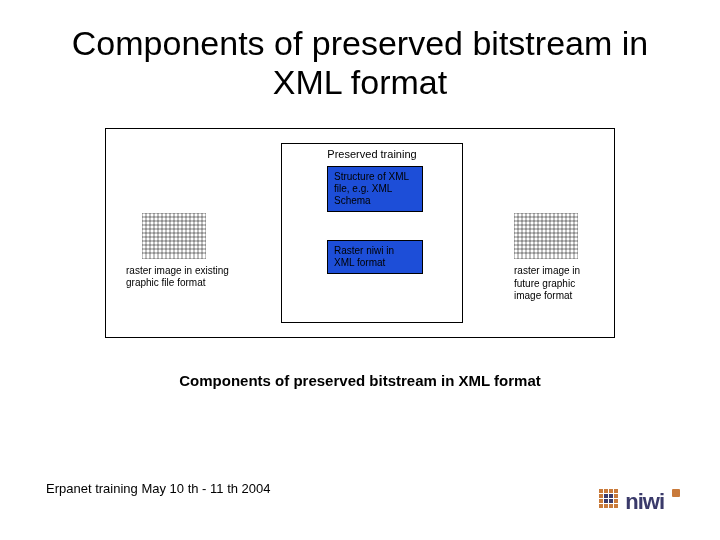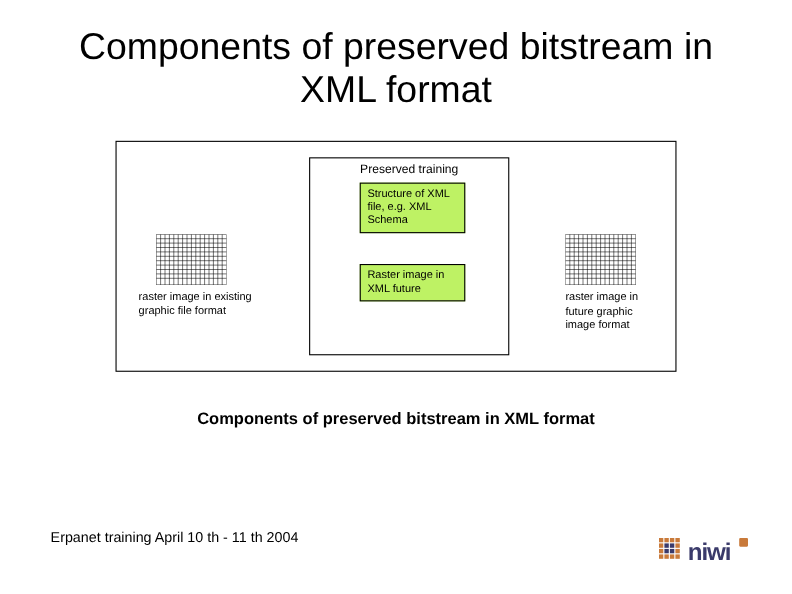--- a/index.html
+++ b/index.html
@@ -2,21 +2,21 @@
 <html><head>
 <meta charset="utf-8">
 <style>
   * { box-sizing: border-box; margin: 0; padding: 0; }
   html, body { width: 720px; height: 540px; font-family: Arial, Helvetica, sans-serif; background: #fff; color: #000; }
   .slide { width: 720px; height: 540px; position: relative; padding: 16px 40px; }
   .title { font-size: 34px; text-align: center; line-height: 1.15; margin-top: 8px; margin-bottom: 26px; font-weight: normal; }
   .outer-box { border: 1px solid #000; width: 510px; height: 210px; margin: 0 auto; position: relative; }
   .inner-box { border: 1px solid #000; position: absolute; left: 175px; top: 14px; width: 182px; height: 180px; }
   .inner-title { font-size: 11px; text-align: center; margin-top: 4px; }
-  .small-box { border: 1px solid #000; font-size: 10px; line-height: 1.2; padding: 4px 6px; position: absolute; background: #bef264; }
+  .small-box { border: 1px solid #000; font-size: 10px; line-height: 1.2; padding: 4px 6px; position: absolute; background: #1d4ed8; }
   .box-structure { left: 45px; top: 22px; width: 96px; }
   .box-raster-xml { left: 45px; top: 96px; width: 96px; }
   .grid { position: absolute; width: 64px; height: 46px; }
   .grid-left { left: 36px; top: 84px; }
   .grid-right { left: 408px; top: 84px; }
   .grid svg { width: 100%; height: 100%; display: block; }
   .caption-left { position: absolute; left: 20px; top: 136px; width: 110px; font-size: 10px; line-height: 1.2; }
   .caption-right { position: absolute; left: 408px; top: 136px; width: 90px; font-size: 10px; line-height: 1.25; }
   .subtitle { font-size: 15px; font-weight: bold; text-align: center; margin-top: 34px; }
   .footer { position: absolute; left: 46px; bottom: 44px; font-size: 13px; }
@@ -65,21 +65,21 @@
             <line x1="0" y1="36" x2="64" y2="36"></line>
             <line x1="0" y1="40" x2="64" y2="40"></line>
         </g>
       </svg>
     </div>
     <div class="caption-left">raster image in existing graphic file format</div>
 
     <div class="inner-box">
       <div class="inner-title">Preserved training</div>
       <div class="small-box box-structure">Structure of XML file, e.g. XML Schema</div>
-      <div class="small-box box-raster-xml">Raster image in XML future</div>
+      <div class="small-box box-raster-xml">Raster niwi in XML format</div>
     </div>
 
     <div class="grid grid-right">
       <svg viewBox="0 0 64 46">
         <rect x="0" y="0" width="64" height="46" fill="#fff" stroke="#000" stroke-width="0.5"></rect>
         <g stroke="#000" stroke-width="0.5">
           <line x1="4" y1="0" x2="4" y2="46"></line>
             <line x1="8" y1="0" x2="8" y2="46"></line>
             <line x1="12" y1="0" x2="12" y2="46"></line>
             <line x1="16" y1="0" x2="16" y2="46"></line>
@@ -106,21 +106,21 @@
             <line x1="0" y1="40" x2="64" y2="40"></line>
         </g>
       </svg>
     </div>
     <div class="caption-right">raster image in future graphic image format</div>
 
   </div>
 
   <div class="subtitle">Components of preserved bitstream in XML format</div>
 
-  <div class="footer">Erpanet training April 10 th - 11 th 2004</div>
+  <div class="footer">Erpanet training May 10 th - 11 th 2004</div>
 
   <div class="logo">
     <div class="logo-grid">
       <svg viewBox="0 0 20 20">
         <g fill="#c97a3a">
           <rect x="0" y="0" width="4" height="4"></rect>
             <rect x="5" y="0" width="4" height="4"></rect>
             <rect x="10" y="0" width="4" height="4"></rect>
             <rect x="15" y="0" width="4" height="4"></rect>
           <rect x="0" y="5" width="4" height="4"></rect>

